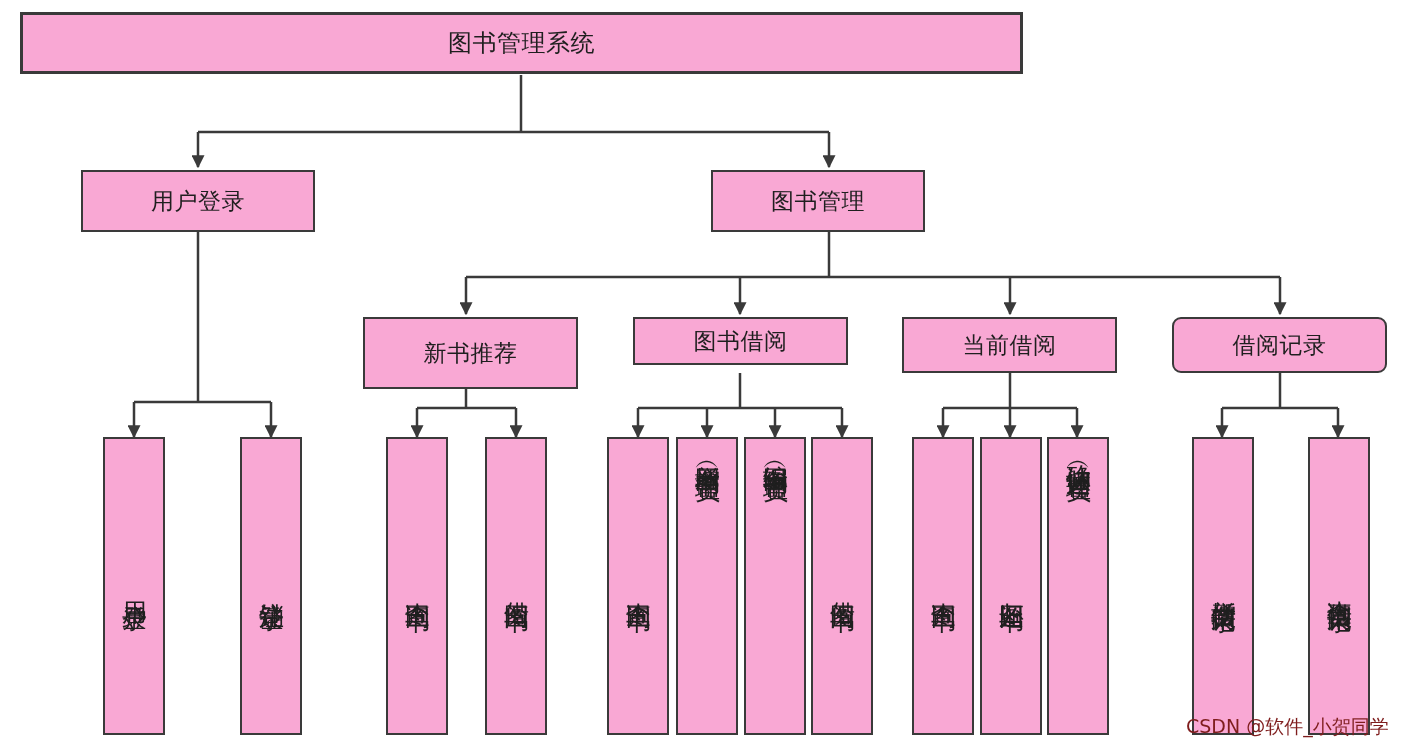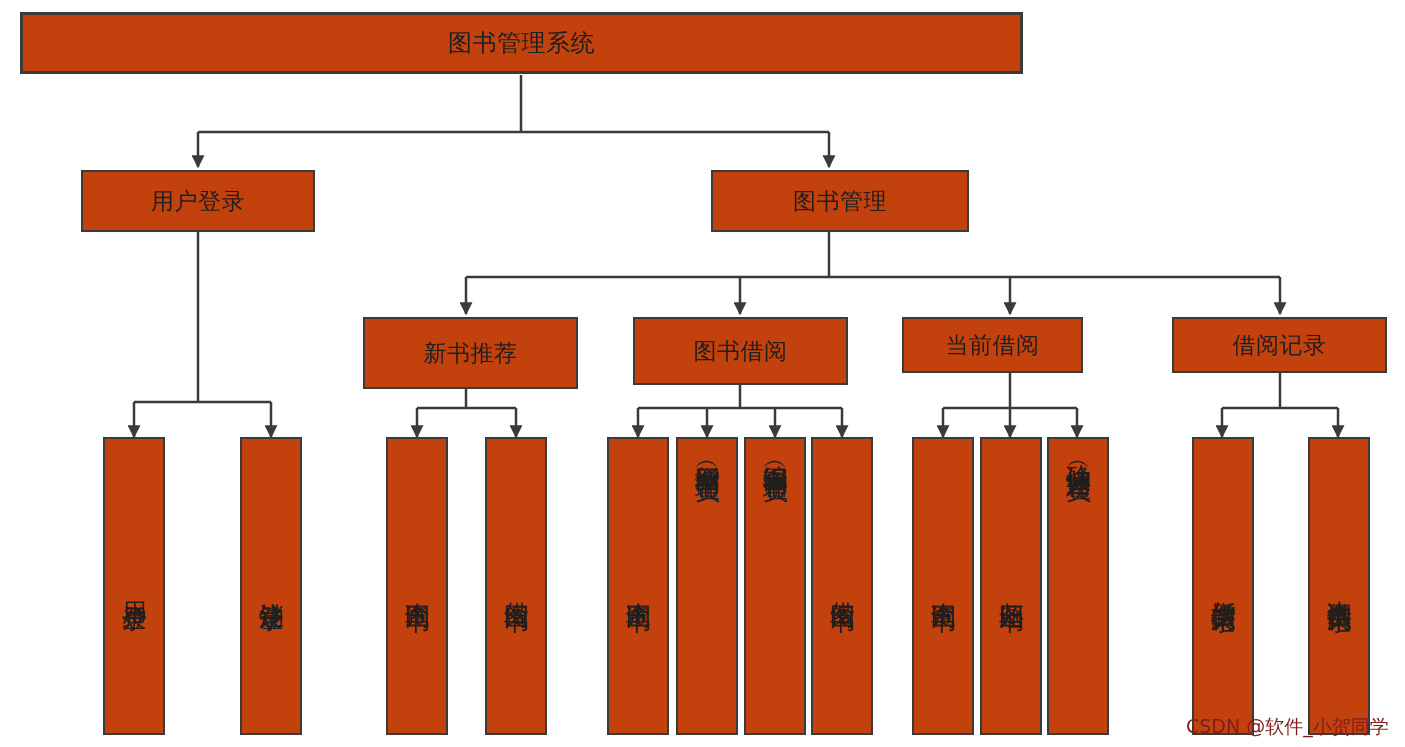--- a/index.html
+++ b/index.html
@@ -23,21 +23,21 @@
     left: 0;
     top: 0;
     width: 1405px;
     height: 747px;
     pointer-events: none;
   }
   .node {
     position: absolute;
     box-sizing: border-box;
     border: 2.5px solid #3a3a3a;
-    background: #c2410c;
+    background: #f9a8d4;
     display: flex;
     align-items: center;
     justify-content: center;
     color: #1f1f1f;
     z-index: 2;
   }
   .node.root {
     border-width: 3px;
   }
   .node-label {
@@ -142,34 +142,34 @@
     </g>
   </svg>
 
   <div class="node root" style="left:20px; top:12px; width:1003px; height:62px;">
     <span class="node-label h-label">图书管理系统</span>
   </div>
 
   <div class="node" style="left:81px; top:170px; width:234px; height:62px;">
     <span class="node-label h-label">用户登录</span>
   </div>
-  <div class="node" style="left:711px; top:170px; width:258px; height:62px;">
+  <div class="node" style="left:711px; top:170px; width:214px; height:62px;">
     <span class="node-label h-label">图书管理</span>
   </div>
 
   <div class="node" style="left:363px; top:317px; width:215px; height:72px;">
     <span class="node-label h-label">新书推荐</span>
   </div>
-  <div class="node" style="left:633px; top:317px; width:215px; height:68px;">
+  <div class="node" style="left:633px; top:317px; width:215px; height:48px;">
     <span class="node-label h-label">图书借阅</span>
   </div>
-  <div class="node" style="left:902px; top:317px; width:181px; height:56px;">
+  <div class="node" style="left:902px; top:317px; width:215px; height:56px;">
     <span class="node-label h-label">当前借阅</span>
   </div>
-  <div class="node" style="left:1172px; top:317px; width:215px; height:56px;">
+  <div class="node" style="left:1172px; top:317px; width:215px; height:56px;border-radius:9px;">
     <span class="node-label h-label">借阅记录</span>
   </div>
 
   <div class="node leaf center-text" style="left:103px; top:437px; width:62px; height:298px;">
     <span class="node-label v-label">用户登录</span>
   </div>
   <div class="node leaf center-text" style="left:240px; top:437px; width:62px; height:298px;">
     <span class="node-label v-label">注销登录</span>
   </div>
 

